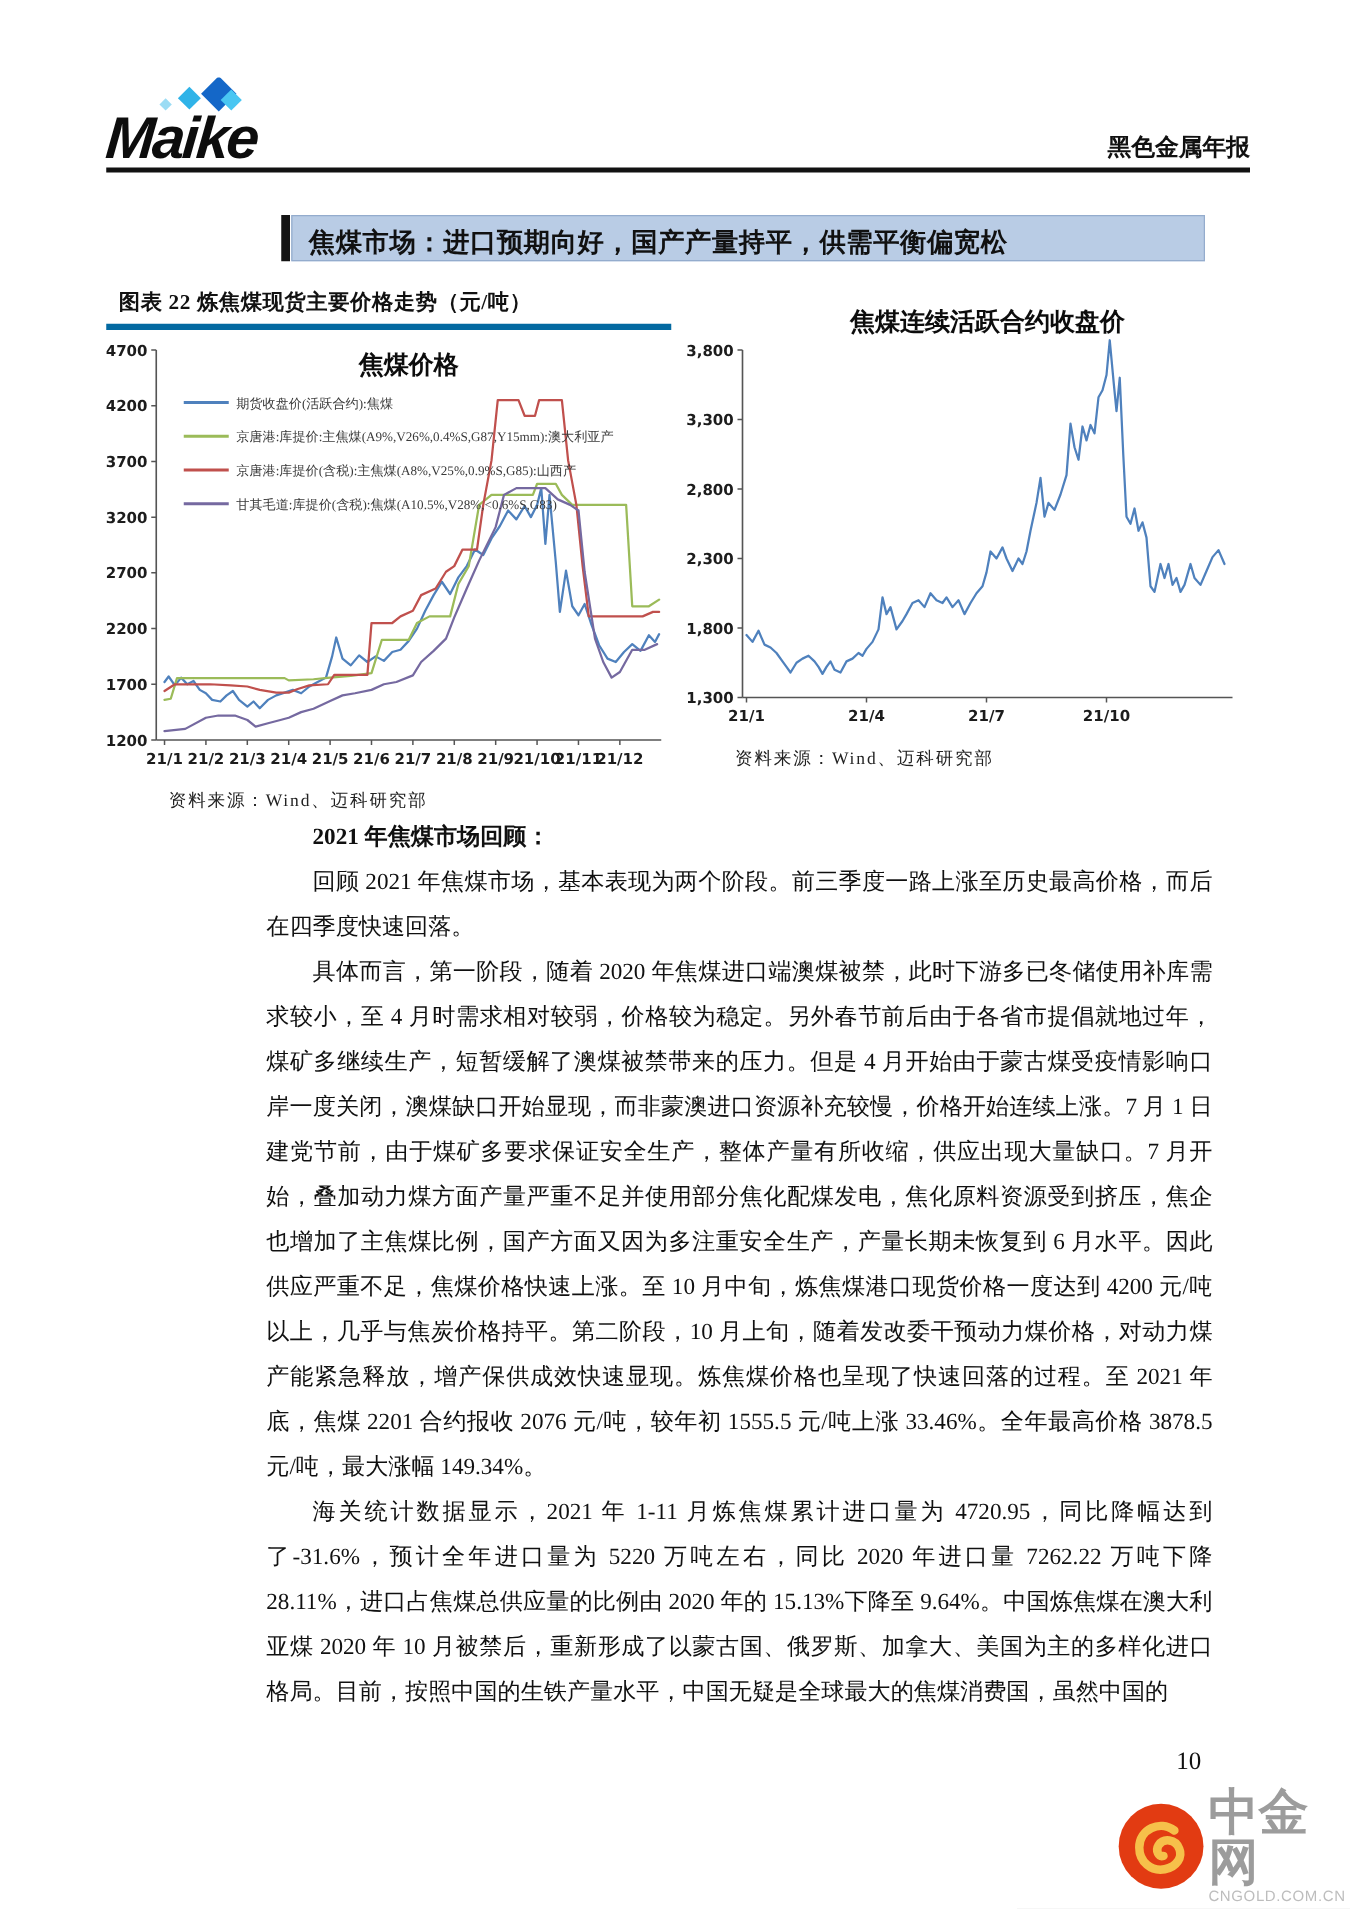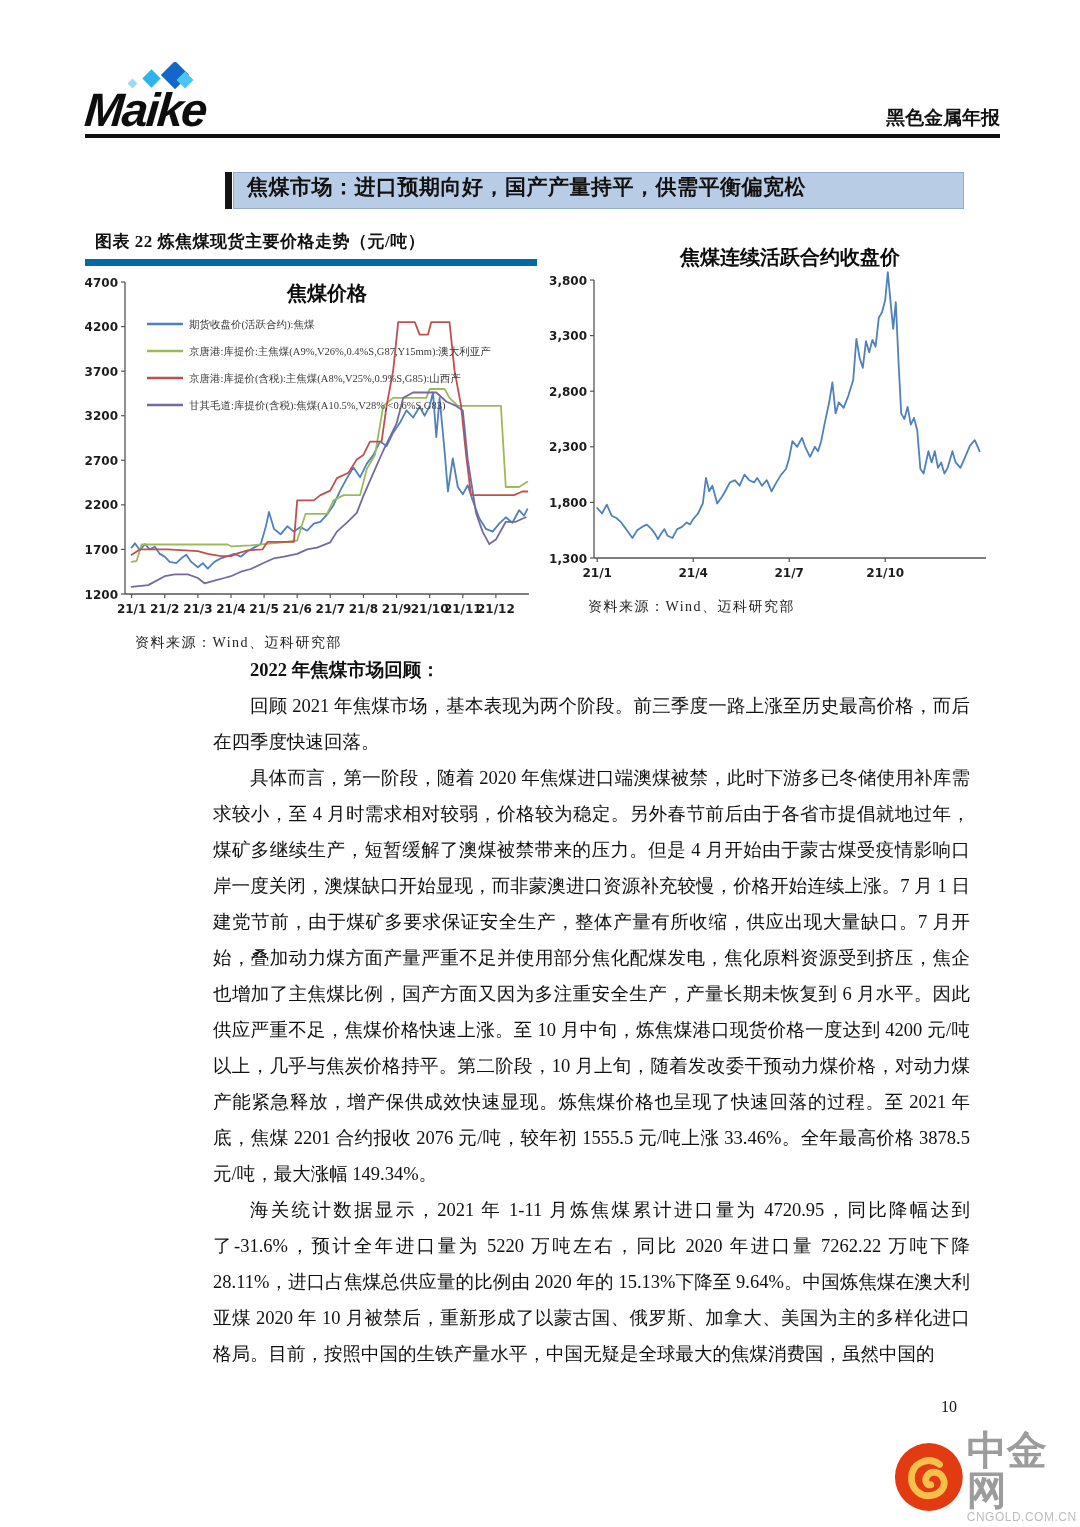--- a/index.html
+++ b/index.html
@@ -12,48 +12,48 @@
           padding-bottom:2px;box-sizing:border-box}
   .logo{position:relative;height:66px;width:240px}
   .diamonds{position:absolute;left:36px;top:-4px}
   .logo-text{position:absolute;left:0;bottom:0;font-family:"Liberation Sans",sans-serif;
              font-weight:bold;font-style:italic;font-size:47px;line-height:44px;
              letter-spacing:-2px;color:#0d0d0d;transform:skewX(-5deg)}
   .report-type{font-size:19px;font-weight:bold;padding-bottom:1px}
 
   
   .banner{position:absolute;left:233px;top:172px;width:731px;height:37px;background:#b9cce5;
-          border:1px solid #94accd;box-sizing:border-box;display:flex;align-items:flex-start}
+          border:1px solid #94accd;box-sizing:border-box;display:flex;align-items:flex-end}
   .banner::before{content:"";position:absolute;left:-9px;top:-1px;width:7px;height:37px;background:#141414}
   .banner-title{font-size:21px;font-weight:bold;padding-left:13px;letter-spacing:0.5px;white-space:nowrap}
 
   
   .figures{position:absolute;left:85px;top:230px;width:915px;display:flex;justify-content:space-between}
   figure{margin:0}
   .fig-left{width:452px}
   .fig-right{width:462px}
-  .fig-caption{font-size:17px;font-weight:bold;padding:0 0 6px 10px;border-bottom:7px solid #0369a1;
+  .fig-caption{font-size:17px;font-weight:bold;padding:0 0 6px 10px;border-bottom:5px solid #0369a1;
                letter-spacing:0.5px;white-space:nowrap}
   .chart{display:block;margin-top:10px}
   .fig-source{font-size:14px;color:#222;letter-spacing:1.5px;margin:10px 0 0 50px}
 
   
   .tick{font:bold 12px "DejaVu Sans",sans-serif;fill:#1c1c1c}
   .ctitle{font:bold 20px "Liberation Serif",serif;fill:#0c0c0c}
   .legend{font:10.5px "Liberation Serif",serif;fill:#3a3a3a}
 
   
   .body{position:absolute;left:213px;top:652px;width:757px;font-size:18.5px;line-height:36px;
         text-align:justify;color:#101010}
   .body p{margin:0;text-indent:2em}
   .body p.h{font-weight:bold}
   .body p.gap{margin-top:18px}
 
   
-  .page-number{position:absolute;left:941px;top:1398px;font-size:16px;color:#111}
+  .page-number{position:absolute;left:941px;top:1398px;font-size:20px;color:#111}
   .watermark{position:absolute;left:893px;top:1430px;width:190px}
   .wm-row{display:flex;align-items:center}
   .wm-texts{margin-left:2px}
   .wm-name{font-family:"Liberation Sans",sans-serif;font-weight:bold;font-size:40px;line-height:40px;color:#9c9c9c}
   .wm-domain{font-family:"Liberation Sans",sans-serif;font-size:12px;color:#bdbdbd;letter-spacing:0.5px}
 </style>
 </head>
 <body>
 
 <div class="page">
@@ -162,21 +162,21 @@
           <line x1="347.2" y1="318" x2="347.2" y2="322" stroke="#555" stroke-width="1.2"></line>
           <text x="347.2" y="337" text-anchor="middle" class="tick">21/10</text>
           <text x="252" y="24" text-anchor="middle" class="ctitle">焦煤连续活跃合约收盘价</text>
           <polyline points="59.2,268.0 64.0,273.5 68.8,264.6 73.6,275.7 78.4,278.0 83.2,282.4 88.0,289.1 91.2,293.5 94.4,298.0 99.2,290.2 104.0,286.9 108.8,284.6 113.6,289.1 116.8,293.5 120.0,299.1 123.2,293.5 126.4,289.1 129.6,295.8 134.4,298.0 139.2,289.1 144.0,286.9 148.8,282.4 152.0,284.6 155.2,279.1 160.0,273.5 164.8,263.5 168.0,237.9 171.2,251.3 174.4,245.7 179.2,263.5 184.0,256.8 187.2,251.3 192.0,242.4 196.8,240.2 201.6,245.7 206.4,234.6 211.2,240.2 216.0,242.4 219.2,237.9 224.0,245.7 228.8,240.2 233.6,251.3 238.4,242.4 243.2,234.6 248.0,229.0 251.2,217.9 254.4,201.2 259.2,206.8 264.0,197.9 267.2,206.8 272.0,216.8 276.8,206.8 280.0,211.2 283.2,201.2 286.4,184.6 291.2,162.3 294.4,142.3 297.6,173.4 300.8,162.3 305.6,167.9 310.4,155.6 315.2,140.1 318.4,98.9 321.6,117.8 324.8,127.8 328.0,101.2 331.2,112.3 334.4,100.0 337.6,106.7 340.8,77.8 344.0,72.2 347.2,60.0 349.8,32.2 353.0,66.7 355.2,88.9 357.8,62.2 360.6,123.4 363.2,173.4 366.4,179.0 369.6,166.8 372.8,184.6 376.0,177.9 379.2,190.1 382.4,229.0 385.6,233.5 390.4,211.2 393.6,222.4 396.8,211.2 400.0,227.9 403.2,222.4 406.4,233.5 409.6,227.9 414.4,211.2 417.6,222.4 422.4,227.9 427.2,216.8 432.0,205.7 436.8,200.1 441.6,211.2" fill="none" stroke="#4F81BD" stroke-width="1.8" stroke-linejoin="round" stroke-linecap="round"></polyline>
         </svg>
       <div class="fig-source">资料来源：Wind、迈科研究部</div>
     </figure>
   </div>
 
   <div class="body">
-    <p class="h">2022 年焦煤市场回顾：</p>
+    <p class="h">2021 年焦煤市场回顾：</p>
     <p>回顾 2021 年焦煤市场，基本表现为两个阶段。前三季度一路上涨至历史最高价格，而后在四季度快速回落。</p>
     <p>具体而言，第一阶段，随着 2020 年焦煤进口端澳煤被禁，此时下游多已冬储使用补库需求较小，至 4 月时需求相对较弱，价格较为稳定。另外春节前后由于各省市提倡就地过年，煤矿多继续生产，短暂缓解了澳煤被禁带来的压力。但是 4 月开始由于蒙古煤受疫情影响口岸一度关闭，澳煤缺口开始显现，而非蒙澳进口资源补充较慢，价格开始连续上涨。7 月 1 日建党节前，由于煤矿多要求保证安全生产，整体产量有所收缩，供应出现大量缺口。7 月开始，叠加动力煤方面产量严重不足并使用部分焦化配煤发电，焦化原料资源受到挤压，焦企也增加了主焦煤比例，国产方面又因为多注重安全生产，产量长期未恢复到 6 月水平。因此供应严重不足，焦煤价格快速上涨。至 10 月中旬，炼焦煤港口现货价格一度达到 4200 元/吨以上，几乎与焦炭价格持平。第二阶段，10 月上旬，随着发改委干预动力煤价格，对动力煤产能紧急释放，增产保供成效快速显现。炼焦煤价格也呈现了快速回落的过程。至 2021 年底，焦煤 2201 合约报收 2076 元/吨，较年初 1555.5 元/吨上涨 33.46%。全年最高价格 3878.5 元/吨，最大涨幅 149.34%。</p>
     <p>海关统计数据显示，2021 年 1-11 月炼焦煤累计进口量为 4720.95，同比降幅达到了-31.6%，预计全年进口量为 5220 万吨左右，同比 2020 年进口量 7262.22 万吨下降 28.11%，进口占焦煤总供应量的比例由 2020 年的 15.13%下降至 9.64%。中国炼焦煤在澳大利亚煤 2020 年 10 月被禁后，重新形成了以蒙古国、俄罗斯、加拿大、美国为主的多样化进口格局。目前，按照中国的生铁产量水平，中国无疑是全球最大的焦煤消费国，虽然中国的</p>
   </div>
 
   <div class="page-number">10</div>
 
   <div class="watermark">
     <div class="wm-row">
       <svg class="wm-logo" width="74" height="74" viewBox="0 0 74 74">

